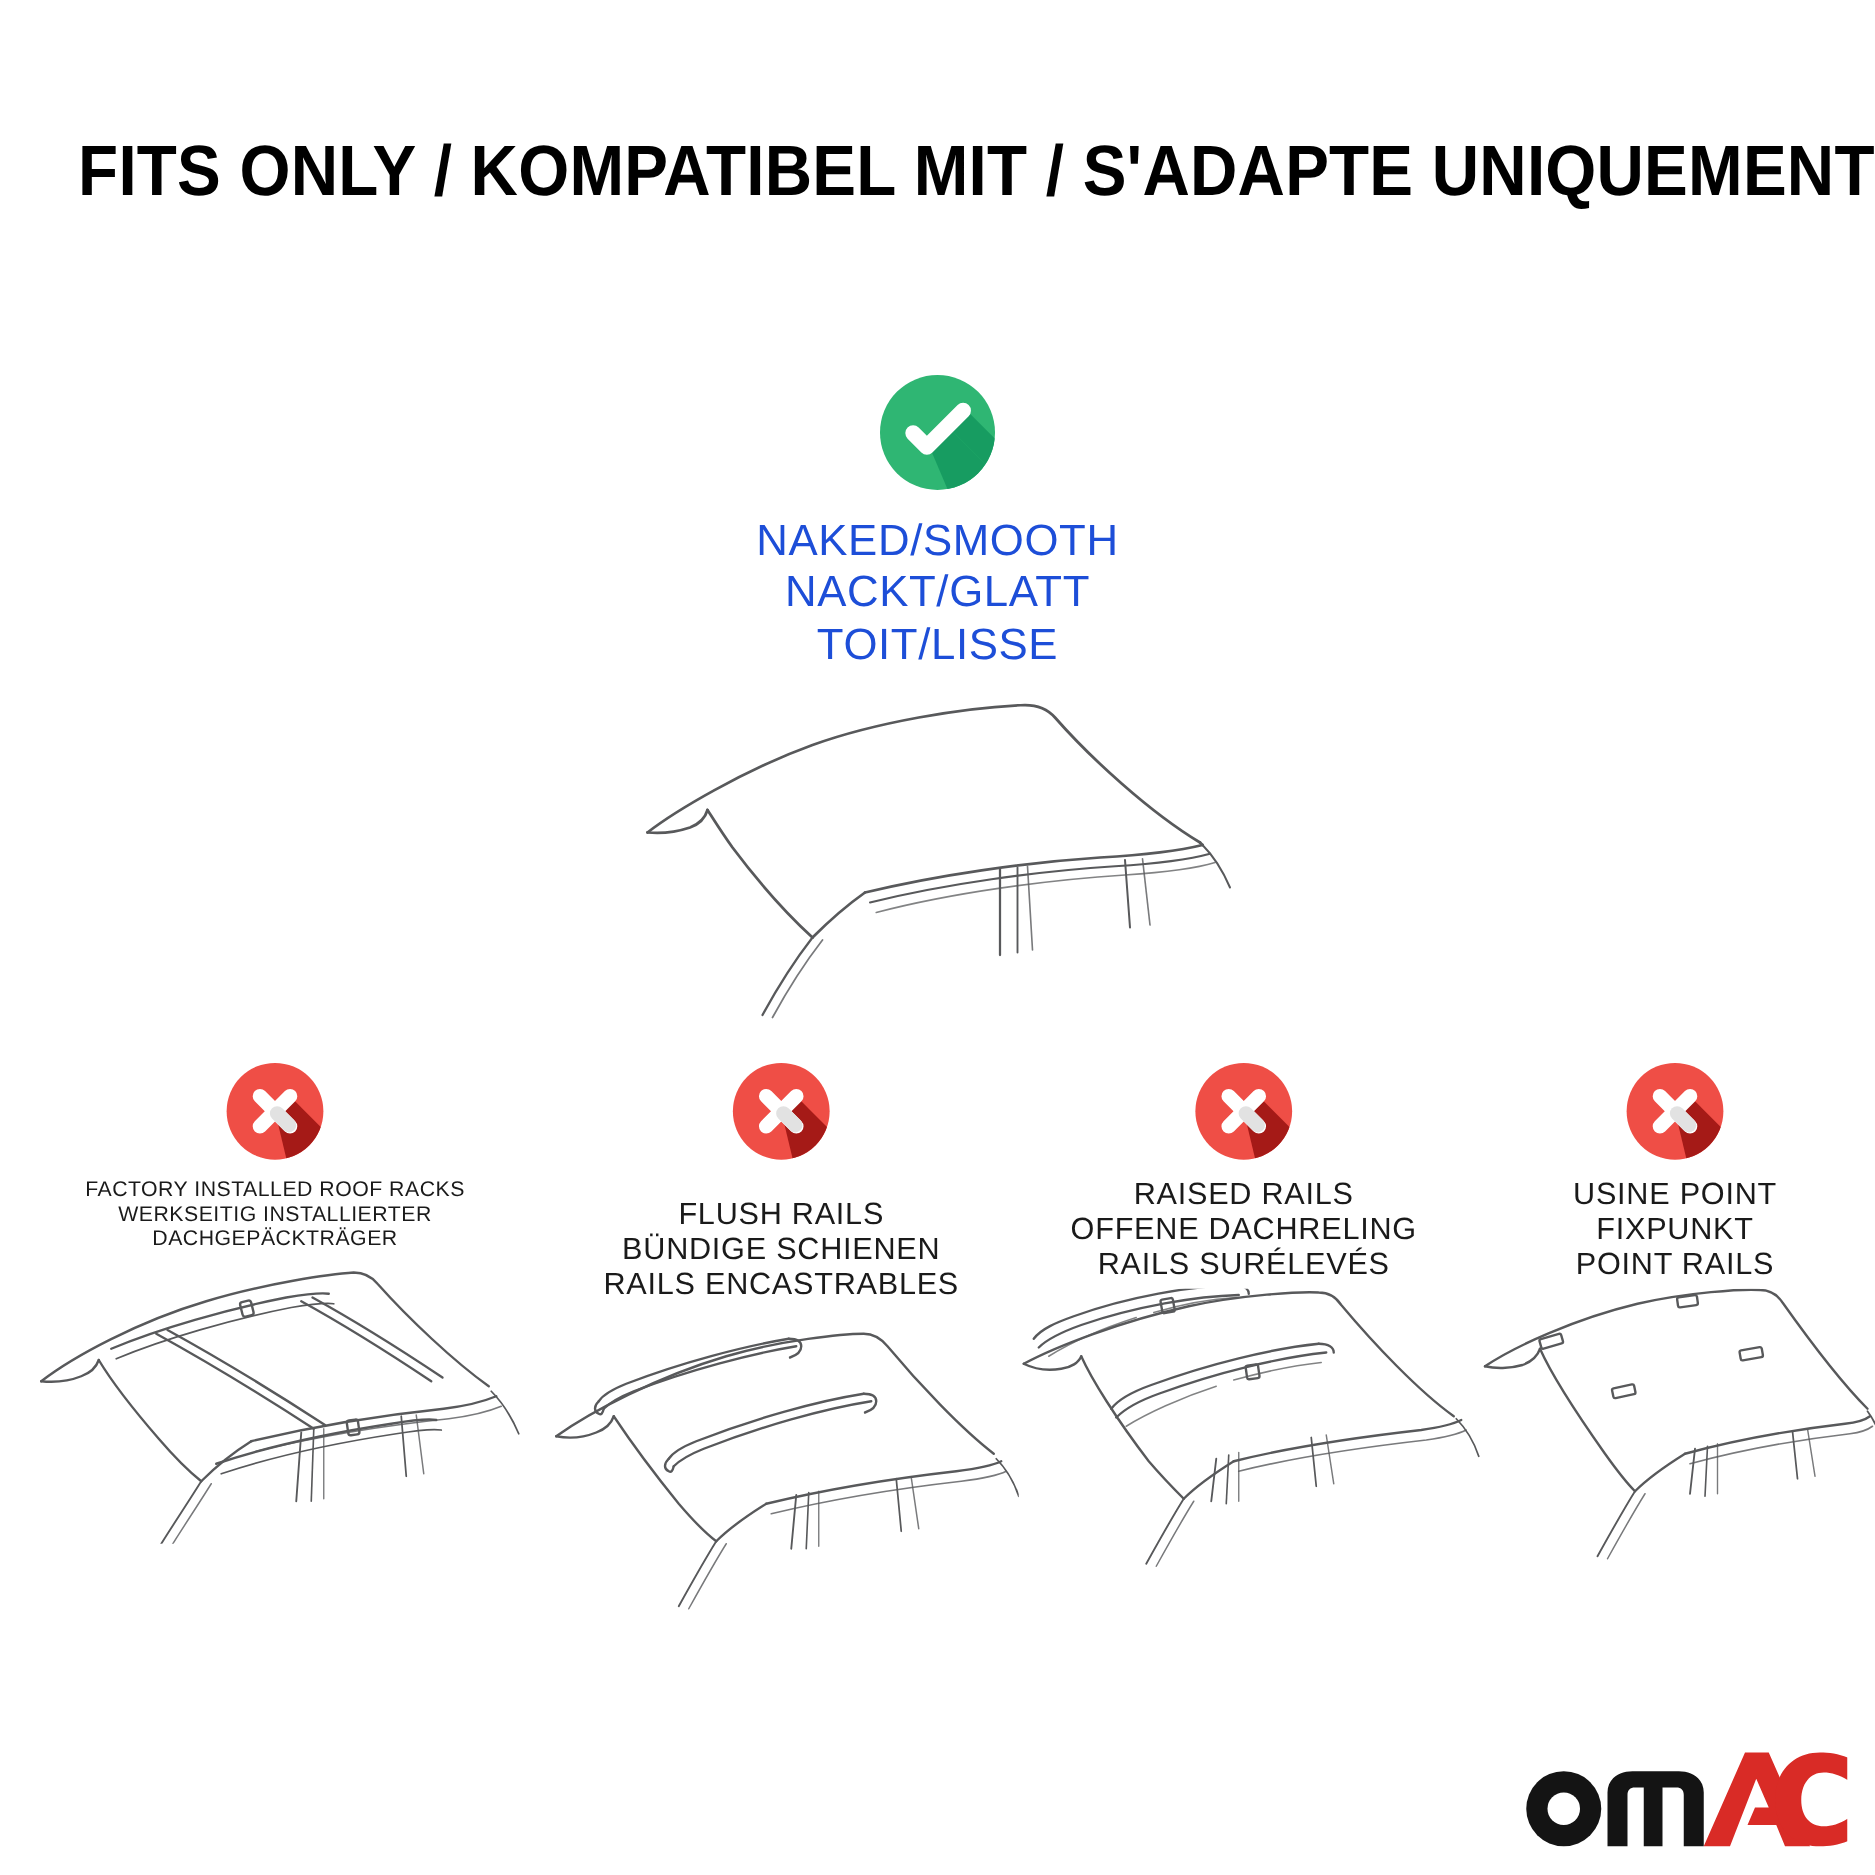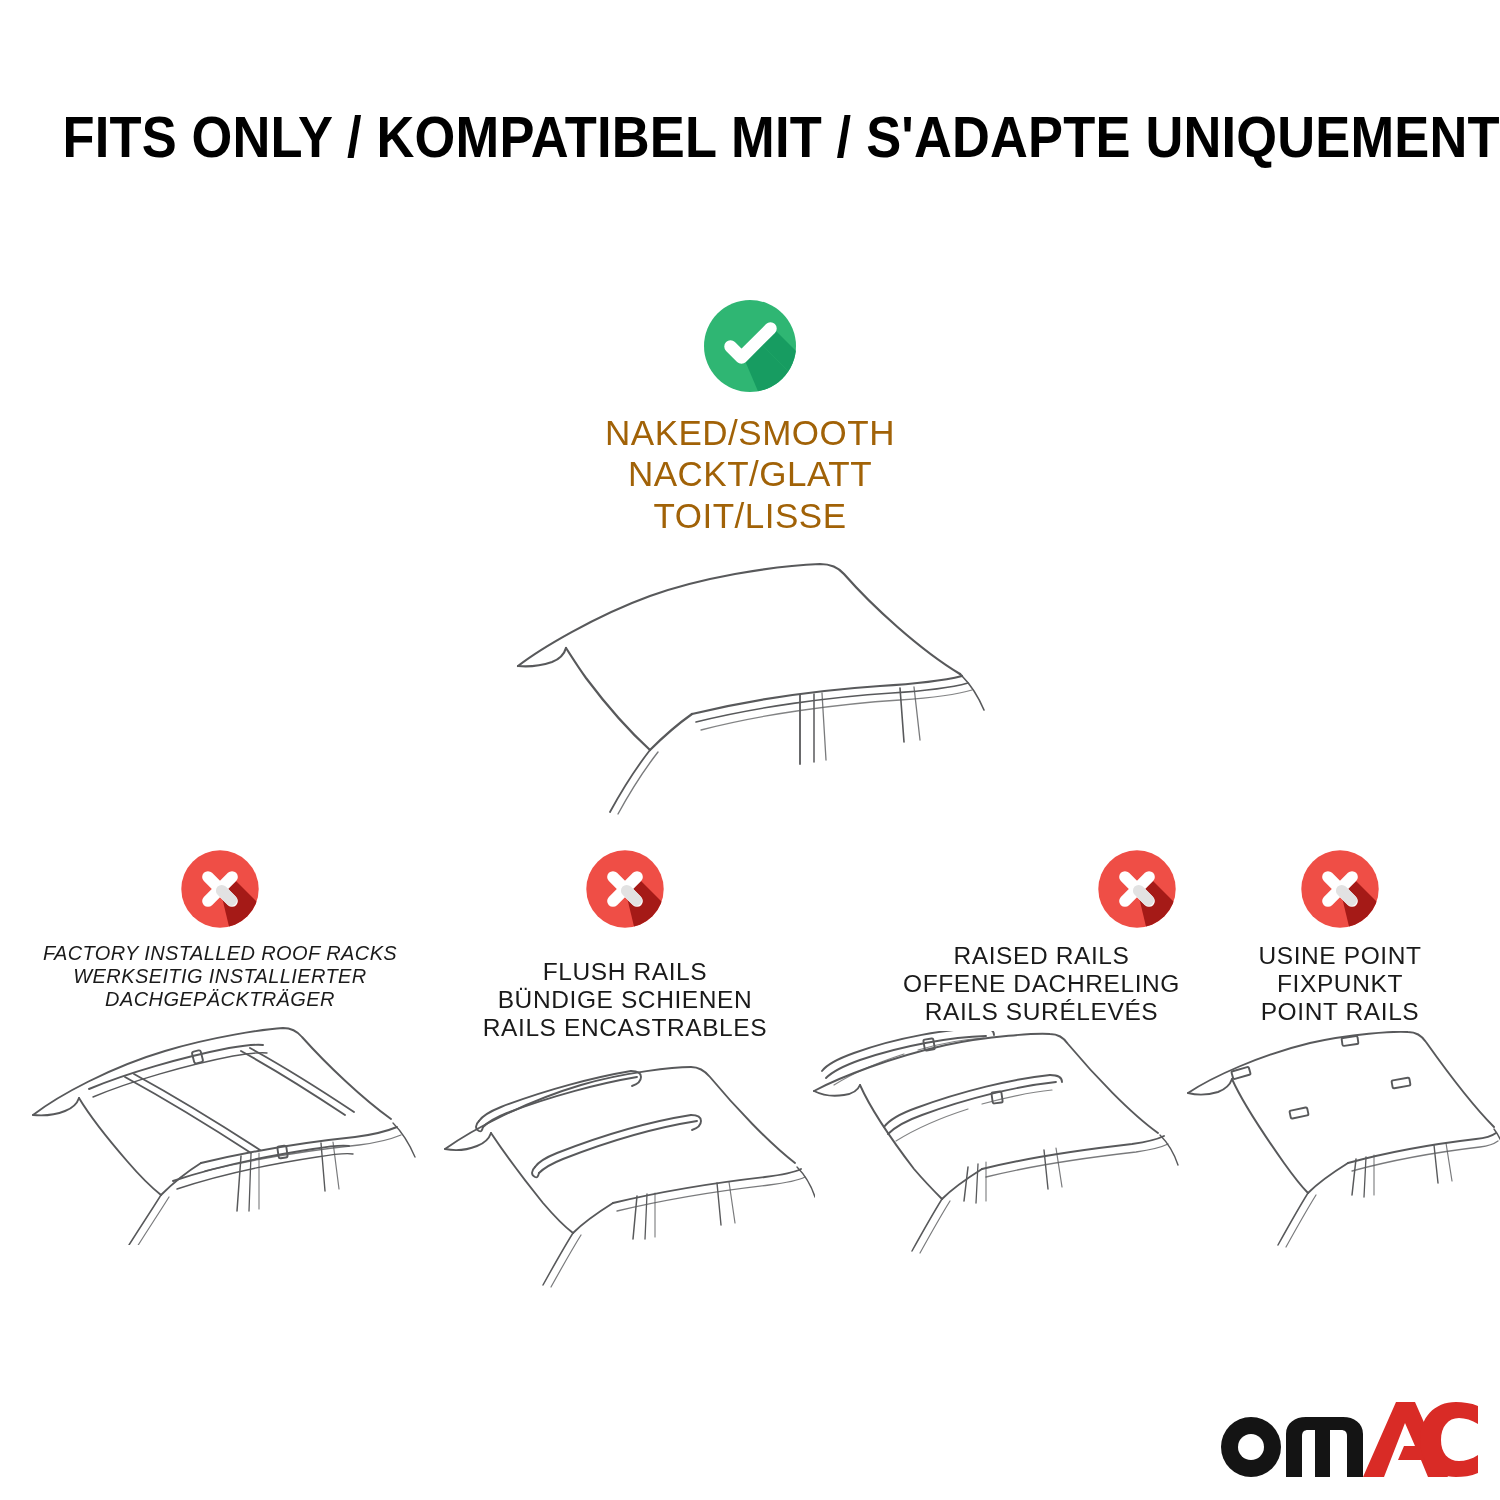--- a/index.html
+++ b/index.html
@@ -53,21 +53,21 @@
   .hero-labels {
     margin-top: 16px;
     text-align: center;
     line-height: 1.18;
   }
   .hero-labels .lbl {
     display: block;
     font-size: 35px;
     letter-spacing: 0.5px;
     font-weight: 400;
-    color: #a16207;
+    color: #1d4ed8;
     white-space: nowrap;
   }
   .hero-art {
     margin-top: 18px;
   }
 
   
   .cards {
     position: absolute;
     top: 846px;
@@ -76,40 +76,40 @@
     display: flex;
     align-items: flex-start;
   }
   .card {
     display: flex;
     flex-direction: column;
     align-items: center;
   }
   .card.c0 { width: 440px; }
   .card.c1 { width: 370px; gap: 16px; }
-  .card.c2 { width: 370px; align-items: flex-end; }
+  .card.c2 { width: 370px; }
   .card.c3 { width: 320px; }
   .card .badge-wrap {
     width: 86px;
     height: 86px;
   }
   .card-labels {
     margin-top: 10px;
     text-align: center;
     line-height: 1.15;
   }
   .card-labels .lbl {
     display: block;
     font-size: 24.5px;
     letter-spacing: 0.6px;
     font-weight: 400;
     color: #1a1a1a;
     white-space: nowrap;
   }
-  .card.c0 .card-labels .lbl { font-size: 20px; letter-spacing: 0.4px; font-style: italic; }
+  .card.c0 .card-labels .lbl { font-size: 17px; letter-spacing: 0.4px; }
   .card-art {
     margin-top: 4px;
   }
 
   
   .logo {
     position: absolute;
     right: 22px;
     bottom: 18px;
     width: 266px;

